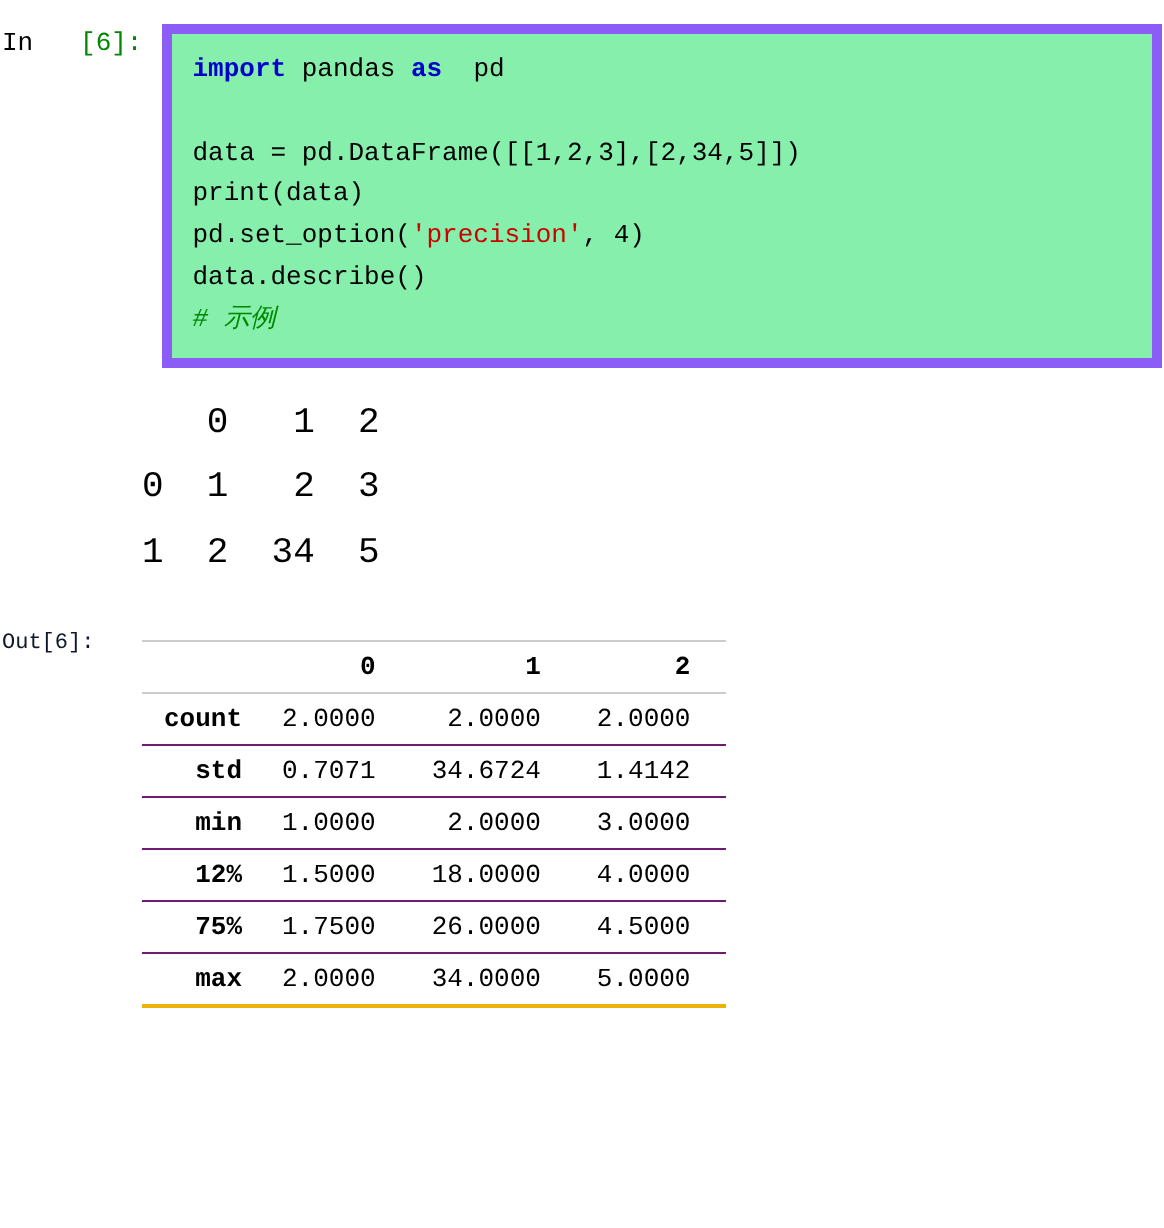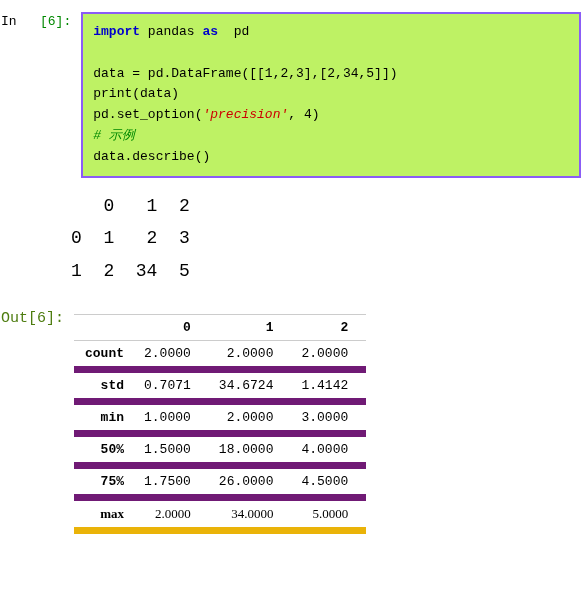--- a/index.html
+++ b/index.html
@@ -28,55 +28,55 @@
       text-align: right;
       padding-right: 10px;
       color: #cc0000;
       font-size: 13px;
       white-space: nowrap;
       padding-top: 2px;
     }
 
     .code-area {
       flex: 1;
-      background: #bef264;
-      border: 2px solid #8b5cf6;
+      background: #86efac;
+      border: 5px solid #8b5cf6;
       padding: 8px 10px;
       line-height: 1.6;
     }
 
     .code-line {
       display: block;
       white-space: pre;
     }
 
     .kw { color: #0000cc; font-weight: bold; }
     .func { color: #000000; }
-    .str { color: #cc0000; font-style: italic; }
+    .str { color: #cc0000; }
     .comment { color: #008800; font-style: italic; }
 
     .output-area {
       flex: 1;
       padding: 4px 0;
     }
 
     .print-output {
       font-family: 'Courier New', Courier, monospace;
       font-size: 18px;
       color: #000000;
       padding: 2px 0;
       line-height: 1.6;
     }
 
     .out-label {
-      color: #4d7c0f;
+      color: #0f172a;
       min-width: 70px;
       text-align: left;
       padding-right: 10px;
-      font-size: 15px;
+      font-size: 11px;
       padding-top: 4px;
     }
 
     .describe-table {
       border-collapse: collapse;
       margin-top: 4px;
       font-family: 'Courier New', Courier, monospace;
       font-size: 13px;
     }
 
@@ -91,52 +91,51 @@
 
     .describe-table th:first-child {
       text-align: left;
       min-width: 60px;
     }
 
     .describe-table td {
       text-align: right;
       padding: 5px 18px 5px 10px;
       color: #000000;
-      border-bottom: 7px solid #701a75;
+      border-bottom: 1px solid #701a75;
     }
 
     .describe-table td:first-child {
       text-align: right;
       font-weight: bold;
       padding-right: 10px;
     }
 
     .describe-table tr:last-child td {
-      border-bottom: 7px solid #eab308;
-      font-family: Liberation Serif, serif;
+      border-bottom: 2px solid #eab308;
     }
   </style>
 </head>
 <body>
 
 <div class="notebook-cell">
   <div class="cell-row">
     <div class="cell-label">
       <span style="color:#000;">In</span>
       &nbsp;
       <span style="color:#008800;">[6]:</span>
     </div>
     <div class="code-area">
       <span class="code-line"><span class="kw">import</span> <span class="func">pandas</span> <span class="kw">as</span> <span class="func"> pd</span></span>
       <span class="code-line">&nbsp;</span>
       <span class="code-line"><span class="func">data = pd.DataFrame([[1,2,3],[2,34,5]])</span></span>
       <span class="code-line"><span class="func">print(data)</span></span>
       <span class="code-line"><span class="func">pd.set_option(</span><span class="str">'precision'</span><span class="func">, 4)</span></span>
+      <span class="code-line"><span class="func">data.describe()</span></span>
       <span class="code-line"><span class="comment"># 示例</span></span>
-      <span class="code-line"><span class="func">data.describe()</span></span>
     </div>
   </div>
 
   <div class="cell-row">
     <div style="min-width:70px;"></div>
     <div class="output-area">
       <div class="print-output">&nbsp;&nbsp;&nbsp;0&nbsp;&nbsp;&nbsp;1&nbsp;&nbsp;2</div>
       <div class="print-output">0&nbsp;&nbsp;1&nbsp;&nbsp;&nbsp;2&nbsp;&nbsp;3</div>
       <div class="print-output">1&nbsp;&nbsp;2&nbsp;&nbsp;34&nbsp;&nbsp;5</div>
     </div>
@@ -167,21 +166,21 @@
     <td>34.6724</td>
     <td>1.4142</td>
   </tr>
             <tr>
     <td>min</td>
     <td>1.0000</td>
     <td>2.0000</td>
     <td>3.0000</td>
   </tr>
             <tr>
-    <td>50%</td>
+    <td>12%</td>
     <td>1.5000</td>
     <td>18.0000</td>
     <td>4.0000</td>
   </tr>
             <tr>
     <td>75%</td>
     <td>1.7500</td>
     <td>26.0000</td>
     <td>4.5000</td>
   </tr>

